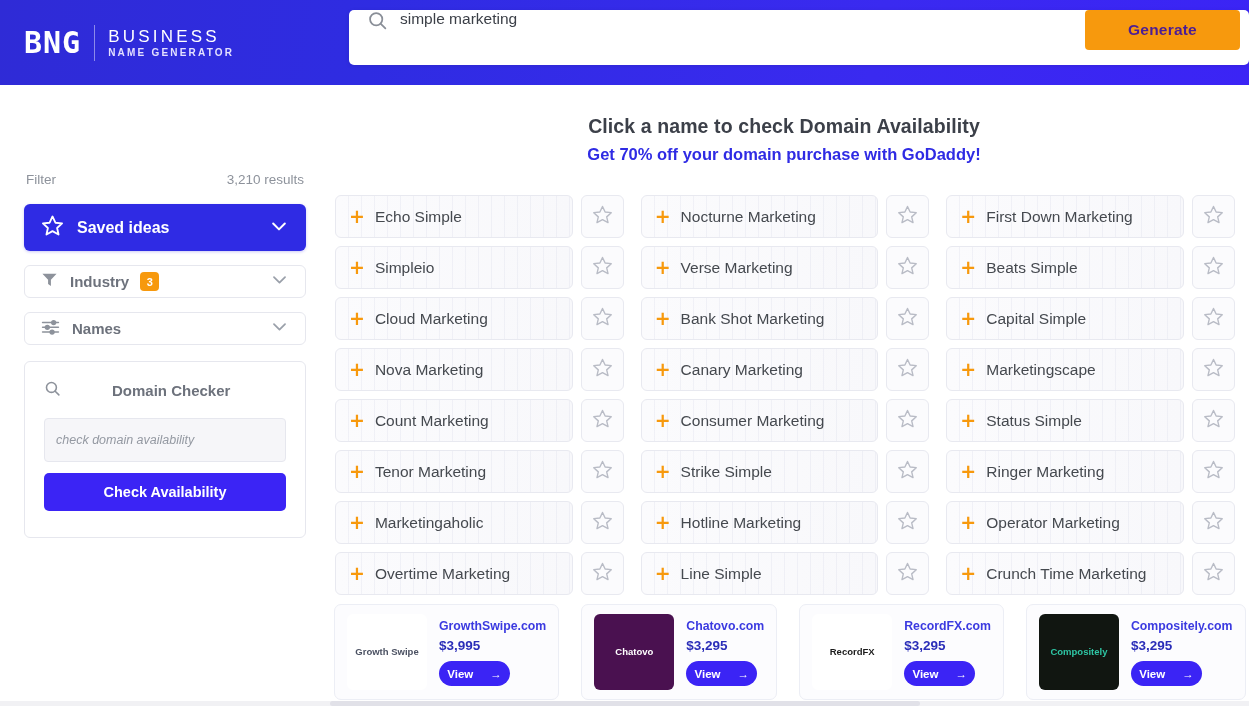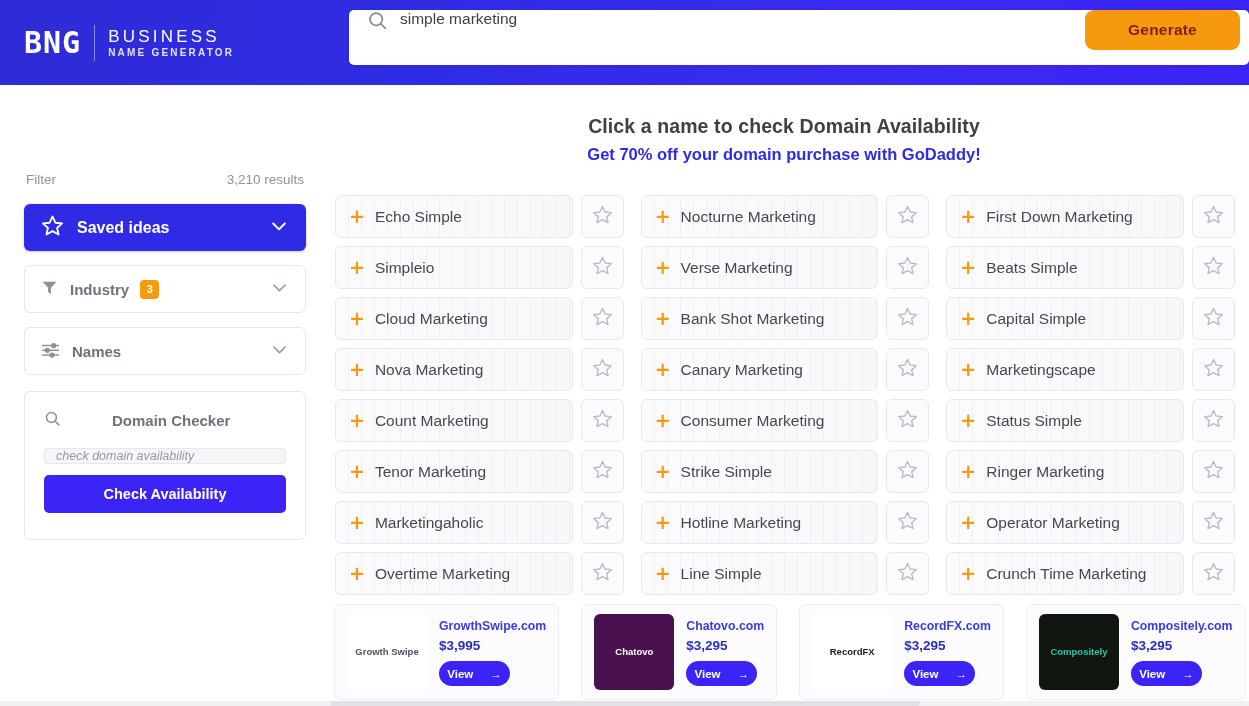--- a/index.html
+++ b/index.html
@@ -60,22 +60,22 @@
   .search-input {
     flex: 1; border: none; outline: none;
     font-family: "Liberation Sans", sans-serif;
     font-size: 15.5px; color: #3b3f47;
     background: transparent;
   }
   .generate-btn {
     margin-right: 9px;
     width: 155px; height: 40px;
     background: #f7990d;
-    color: #7f1d1d;
-    border: none; border-radius: 9px;
+    color: #4c1d95;
+    border: none; border-radius: 4px;
     font-family: "Liberation Sans", sans-serif;
     font-size: 15.5px; font-weight: 700;
     cursor: pointer;
     letter-spacing: 0.2px;
   }
 
   
   .headline-block {
     position: absolute; left: 325px; top: 112px; width: 918px;
     text-align: center;
@@ -104,21 +104,21 @@
     cursor: pointer;
     box-shadow: 0 1px 3px rgba(47,43,228,0.25);
     margin-top: 8px;
   }
   .saved-ideas .si-label {
     color: #ffffff; font-size: 16px; font-weight: 700;
     margin-left: 13px; flex: 1;
   }
 
   .filter-card {
-    margin-top: 14px; height: 48px;
+    margin-top: 14px; height: 33px;
     background: #ffffff; border: 1px solid #e6e7ee; border-radius: 6px;
     display: flex; align-items: center; padding: 0 16px;
     cursor: pointer;
   }
   .fc-label { font-size: 15px; font-weight: 700; color: #6d727c; margin-left: 12px; }
   .badge {
     margin-left: 11px; background: #f7990d; color: #ffffff;
     font-size: 11px; font-weight: 700;
     border-radius: 4px; min-width: 19px; height: 19px;
     display: flex; align-items: center; justify-content: center;
@@ -127,21 +127,21 @@
   .fc-spacer { flex: 1; }
 
   .domain-card {
     margin-top: 16px;
     background: #ffffff; border: 1px solid #e6e7ee; border-radius: 6px;
     padding: 18px 19px 26px 19px;
   }
   .dc-title-row { display: flex; align-items: center; gap: 11px; }
   .dc-title { font-size: 15px; font-weight: 700; color: #6d727c; margin-left: 40px; }
   .dc-input {
-    margin-top: 17px; width: 100%; height: 16px;
+    margin-top: 17px; width: 100%; height: 44px;
     background: #f6f6f9; border: 1px solid #e6e7ee; border-radius: 4px;
     padding: 0 11px;
     font-family: "Liberation Sans", sans-serif;
     font-size: 12.5px; color: #9499a2; font-style: italic;
     outline: none;
   }
   .dc-input::placeholder { color: #9499a2; font-style: italic; }
   .dc-btn {
     margin-top: 11px; width: 100%; height: 38px;
     background: #3b24f5; color: #ffffff;

